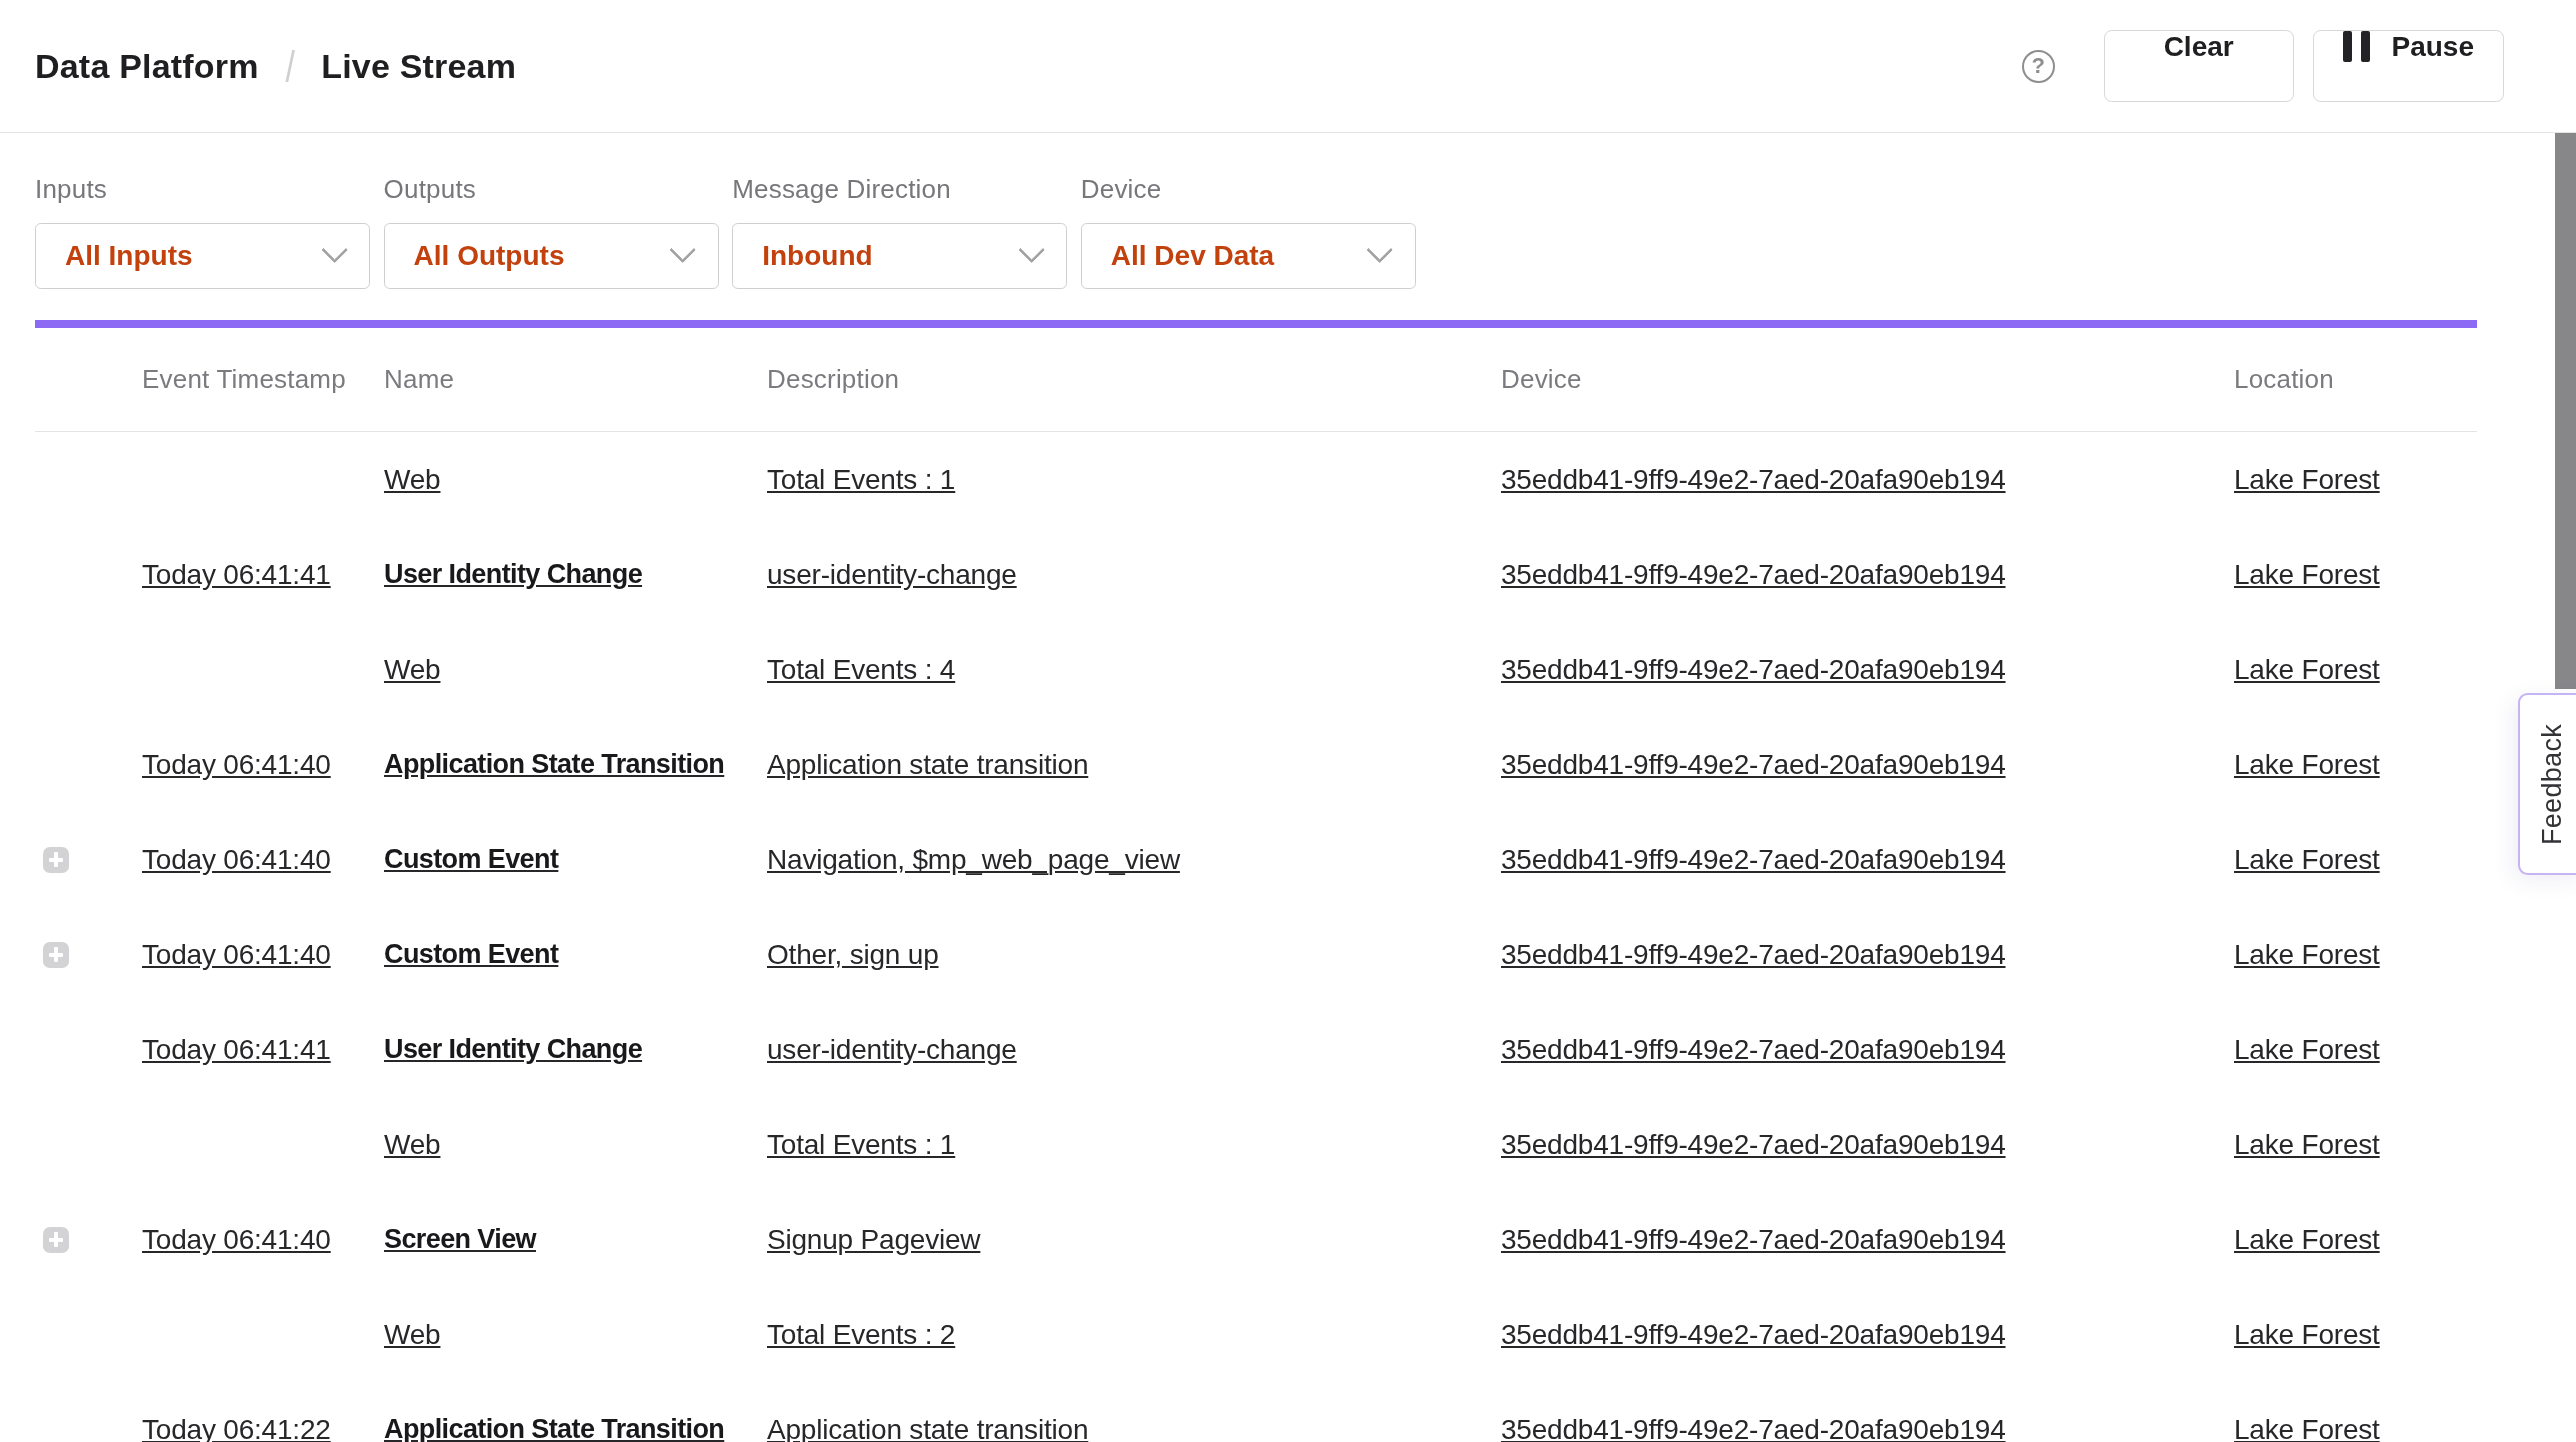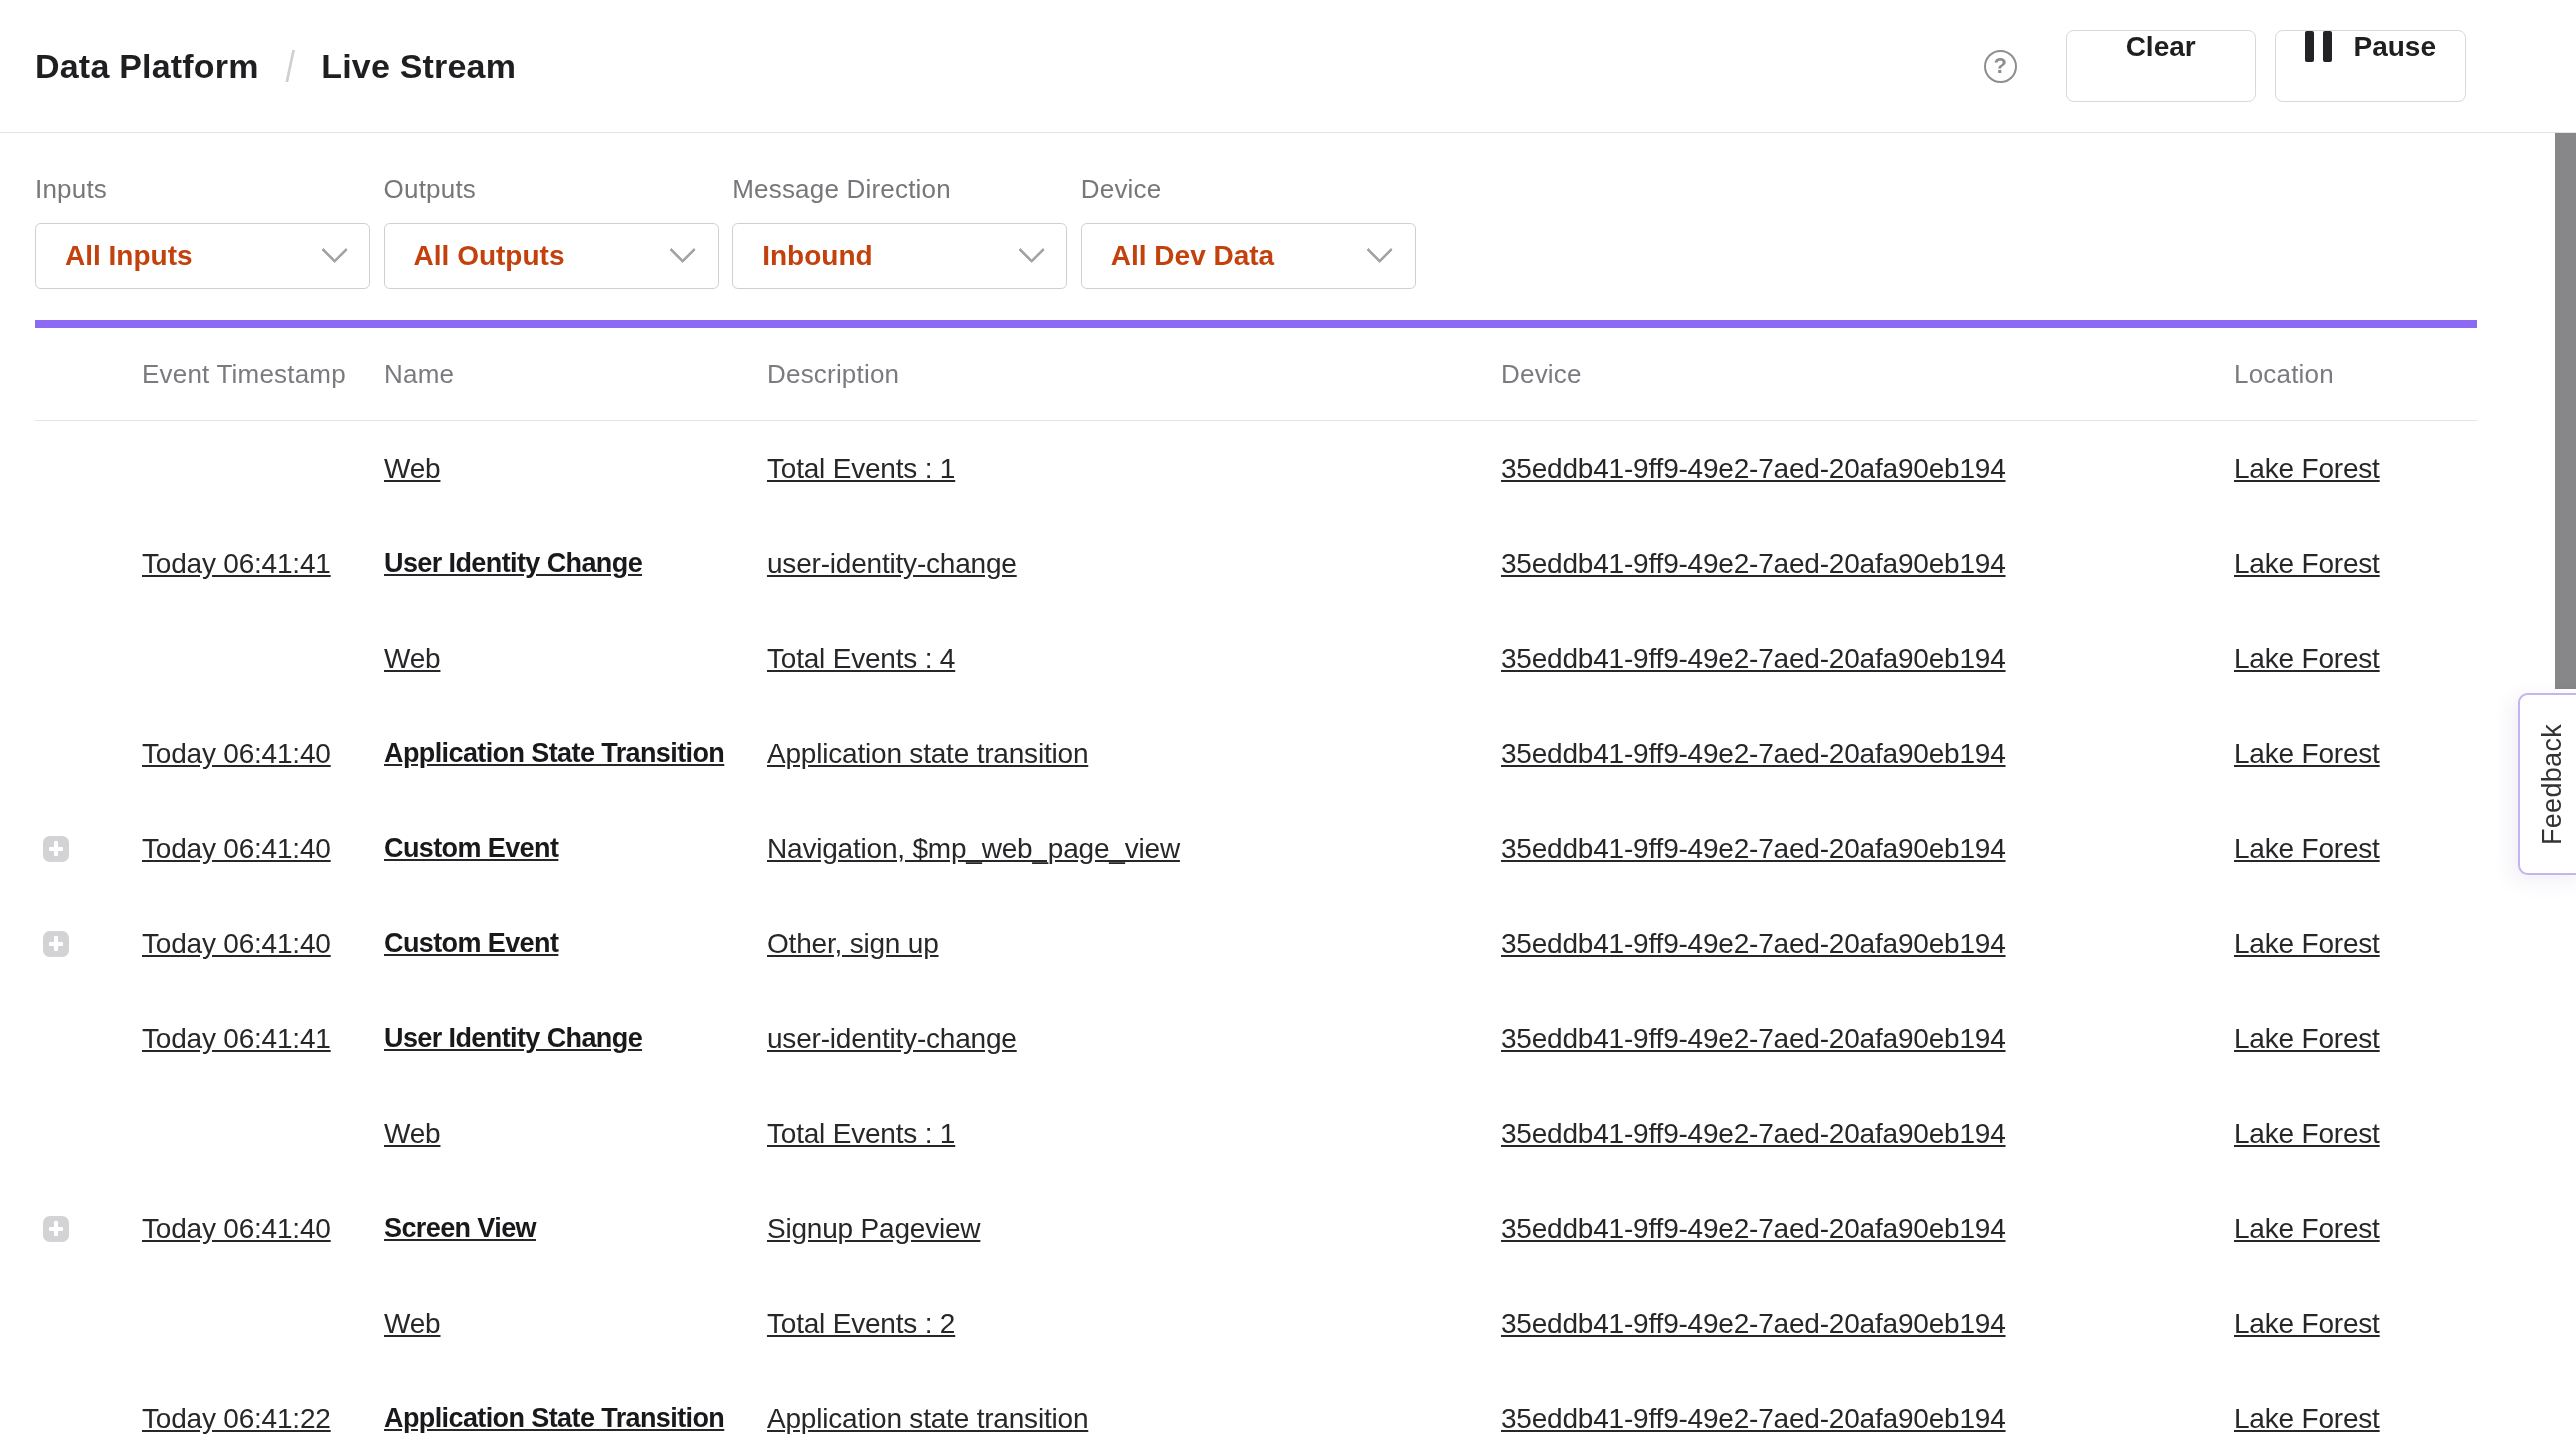--- a/index.html
+++ b/index.html
@@ -12,21 +12,21 @@
     overflow: hidden;
   }
 
   
   .top-header {
     height: 133px;
     border-bottom: 1.9px solid #e4e4e0;
     display: flex;
     align-items: center;
     justify-content: space-between;
-    padding: 0 110px 0 35px;
+    padding: 0 72px 0 35px;
     background: #fff;
   }
   .breadcrumb { display: flex; align-items: center; gap: 25px; }
   .crumb {
     font-size: 34px;
     font-weight: 600;
     color: #1f1f22;
     letter-spacing: 0.2px;
   }
   .crumb-sep {
@@ -118,21 +118,21 @@
   }
 
   
   .table { margin-left: 35px; width: 2442px; }
   .thead-row, .row {
     display: grid;
     grid-template-columns: 107px 242px 383px 734px 733px 244px;
     align-items: center;
   }
   .thead-row {
-    height: 93px;
+    height: 104px;
     border-bottom: 1.9px solid #e4e4e0;
   }
   .th {
     font-size: 26px;
     color: #7b7b7f;
     letter-spacing: 0.2px;
   }
   .row { height: 95px; text-decoration: underline; }
   .cell {
     font-size: 28px;

